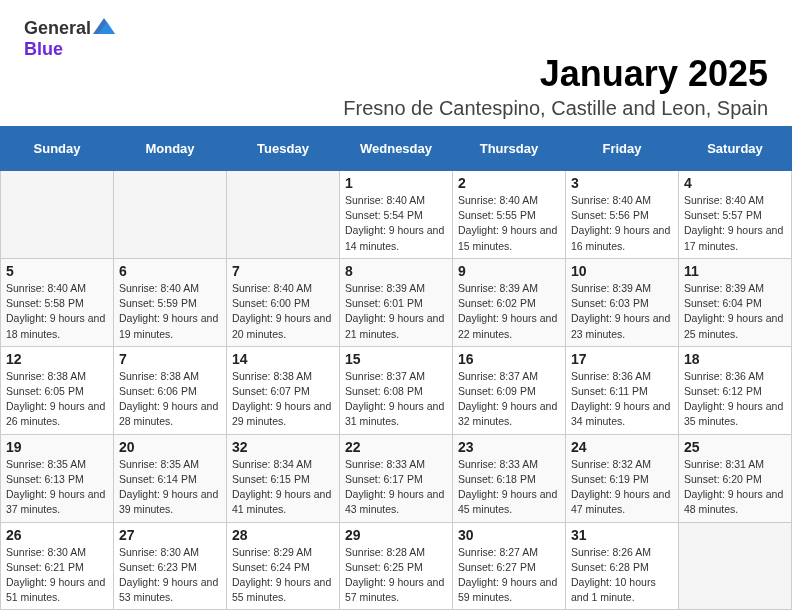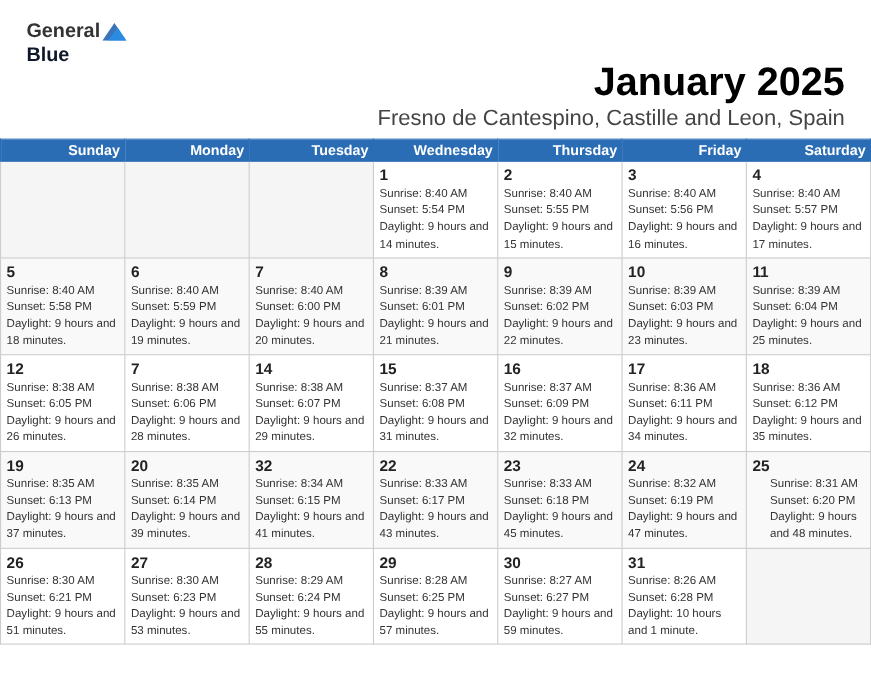--- a/index.html
+++ b/index.html
@@ -1,27 +1,27 @@
 <!DOCTYPE html>
 <html><head>
   <meta charset="utf-8">
   <style>
     * { box-sizing: border-box; margin: 0; padding: 0; }
     body { font-family: Arial, sans-serif; background: #fff; width: 792px; min-height: 612px; }
     .header { padding: 18px 24px 6px 24px; display: flex; align-items: flex-start; justify-content: space-between; }
     .logo { display: flex; flex-direction: column; align-items: flex-start; }
-    .logo-text { display: flex; align-items: center; }
+    .logo-text { display: flex; }
     .logo-general { font-size: 18px; font-weight: bold; color: #333; }
-    .logo-blue { font-size: 18px; font-weight: bold; color: #0f172a; }
+    .logo-blue { font-size: 18px; font-weight: bold; color: #6d28d9; }
     .logo-icon { width: 22px; height: 16px; margin-left: 2px; }
     .title-block { text-align: right; }
     .month-title { font-size: 36px; font-weight: bold; color: #000000; margin-top: 35px; }
     .location-title { font-size: 20px; color: #444; margin-top: 2px; }
     .calendar { width: 100%; border-collapse: collapse; margin: 0; }
-    .calendar th { background: #2a6db5; color: #fff; font-size: 13px; font-weight: bold; padding: 2px 4px; text-align: right; border: 1px solid #2a6db5; }
+    .calendar th { background: #2a6db5; color: #fff; font-size: 13px; font-weight: bold; padding: 14px 4px; text-align: center; border: 1px solid #2a6db5; }
     .calendar td { border: 1px solid #ccc; vertical-align: top; padding: 4px 5px; width: 113px; min-height: 80px; background: #fff; }
     .calendar td.empty { background: #f5f5f5; }
     .day-num { font-size: 14px; font-weight: bold; color: #222; margin-bottom: 2px; }
     .day-info { font-size: 10.5px; color: #333; line-height: 1.45; }
     .row-bg-alt td { background: #f9f9f9; }
   </style>
 </head>
 <body>
 
 <div class="header">
@@ -203,21 +203,21 @@
 Daylight: 9 hours and 45 minutes.</div>
         </td>
         <td>
           <div class="day-num">24</div>
           <div class="day-info" style="white-space: pre-line;">Sunrise: 8:32 AM
 Sunset: 6:19 PM
 Daylight: 9 hours and 47 minutes.</div>
         </td>
         <td>
           <div class="day-num">25</div>
-          <div class="day-info" style="white-space: pre-line; margin-left: 16px;">Sunrise: 8:31 AM
+          <div class="day-info" style="white-space: pre-line;">Sunrise: 8:31 AM
 Sunset: 6:20 PM
 Daylight: 9 hours and 48 minutes.</div>
         </td>
       </tr>
       <tr>
         <td>
           <div class="day-num">26</div>
           <div class="day-info" style="white-space: pre-line;">Sunrise: 8:30 AM
 Sunset: 6:21 PM
 Daylight: 9 hours and 51 minutes.</div>

